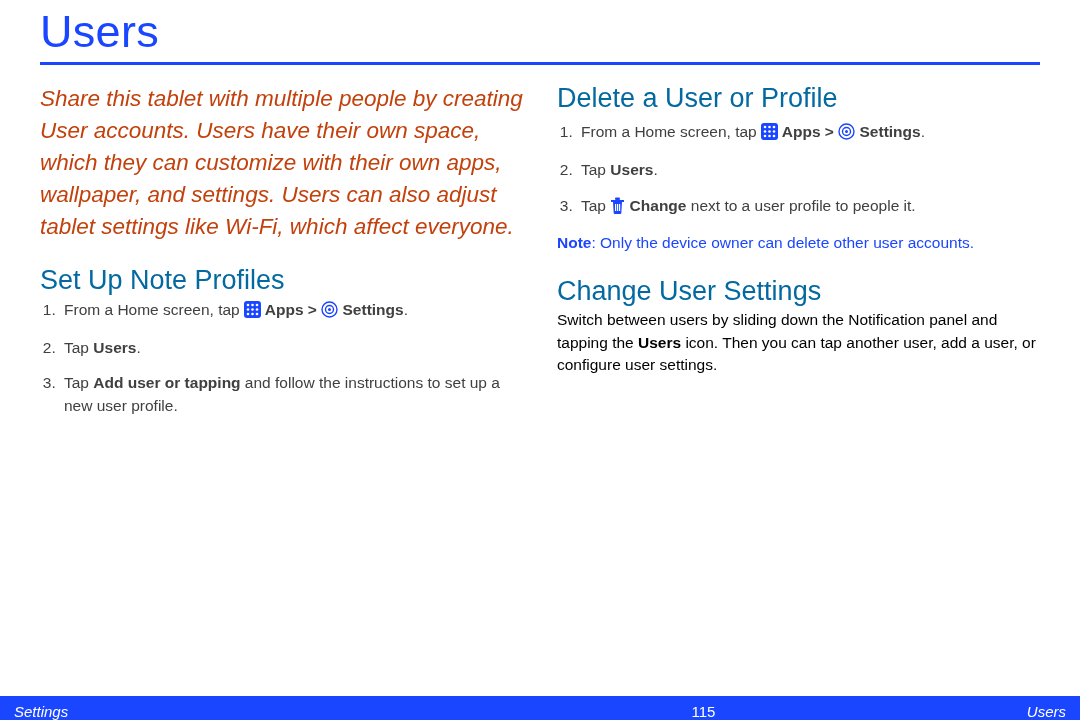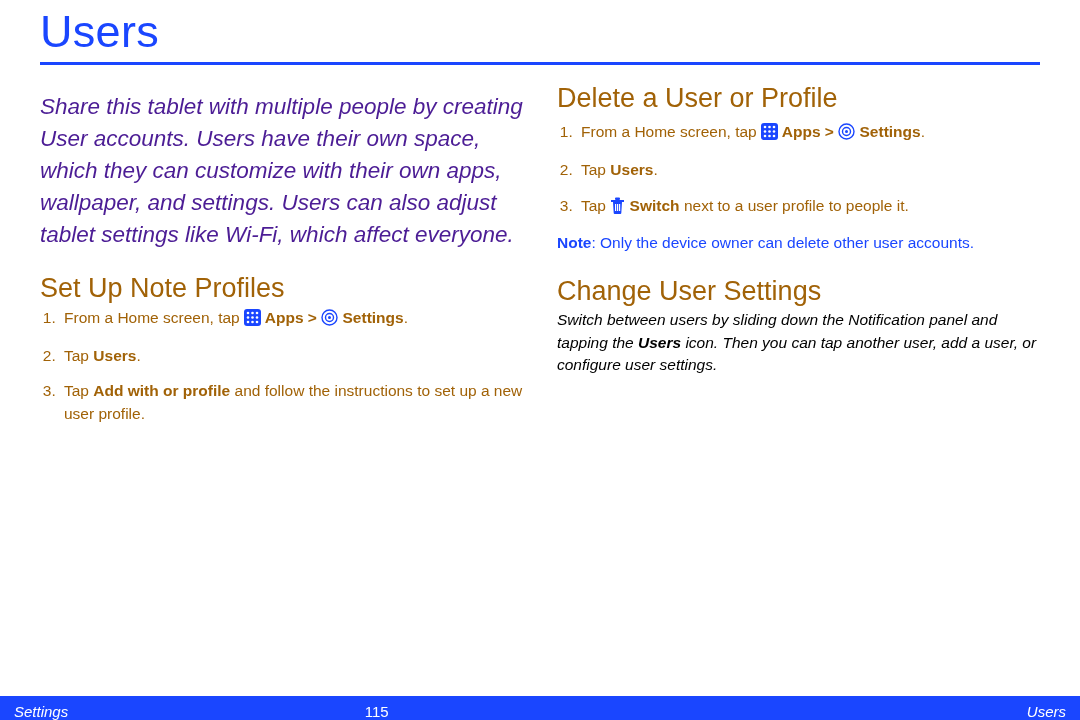--- a/index.html
+++ b/index.html
@@ -33,56 +33,55 @@
     margin: 0 0 14px 0;
   }
   .columns {
     display: flex;
     gap: 34px;
   }
   .col {
     flex: 1 1 0;
   }
   .intro {
-    color: #4c1d95;
+    color: #c2410c;
     font-style: italic;
     font-size: 22.5px;
     line-height: 1.42;
-    margin: 12px 0 22px 0;
+    margin: 4px 0 22px 0;
   }
   .note-blue {
     color: #1a46ff;
     font-size: 15.5px;
     line-height: 1.45;
     margin: 0 0 22px 0;
   }
   .note-blue .bold {
     font-weight: 700;
   }
   .section-title {
-    color: #a16207;
+    color: #0369a1;
     font-size: 27px;
     font-weight: 400;
     margin: 14px 0 2px 0;
   }
   .body-text {
     color: #000;
     font-size: 15.5px;
     line-height: 1.45;
     margin: 0 0 16px 0;
-    font-style: italic;
   }
   ol {
     padding-left: 20px;
     margin: 0 0 10px 0;
   }
   ol li {
     font-size: 15.5px;
     line-height: 1.5;
-    color: #a16207;
+    color: #404040;
     margin-bottom: 12px;
     padding-left: 4px;
   }
   b { font-weight: 700; }
   .icon {
     display: inline-block;
     vertical-align: -3px;
   }
   .footer {
     position: absolute;
@@ -92,21 +91,21 @@
     height: 30px;
     background: #1a46ff;
     color: #fff;
     font-size: 15px;
     display: flex;
     align-items: center;
     box-sizing: border-box;
     padding: 0 14px;
   }
   .footer-left { flex: 1; text-align: left; font-style: italic; }
-  .footer-center { flex: 1; text-align: left; }
+  .footer-center { flex: 1; text-align: right; }
   .footer-right { flex: 1; text-align: right; font-style: italic; }
 </style>
 </head>
 <body>
 
 <div class="page">
   <div class="content">
     <h1 class="page-title">Users</h1>
     <hr class="rule">
     <div class="columns">
@@ -133,21 +132,21 @@
                 </svg></span><b> Apps &gt; </b><span class="icon"><svg width="17" height="17" viewBox="0 0 17 17">
                   <circle cx="8.5" cy="8.5" r="7.5" fill="none" stroke="#1a46ff" stroke-width="1.4"></circle>
                   <circle cx="8.5" cy="8.5" r="4" fill="none" stroke="#1a46ff" stroke-width="1.4"></circle>
                   <circle cx="8.5" cy="8.5" r="1.5" fill="#1a46ff"></circle>
                 </svg></span><b> Settings</b><span>.</span>
           </li>
           <li>
             <span>Tap </span><b>Users</b><span>.</span>
           </li>
           <li>
-            <span>Tap </span><b>Add with or profile</b><span> and follow the instructions to set up a new user profile.</span>
+            <span>Tap </span><b>Add user or tapping</b><span> and follow the instructions to set up a new user profile.</span>
           </li>
         </ol>
       </div>
 
       <div class="col">
         <h2 class="section-title" style="margin-top:4px;">Delete a User or Profile</h2>
         <ol style="margin-top:6px;">
           <li>
             <span>From a Home screen, tap </span><span class="icon"><svg width="17" height="17" viewBox="0 0 17 17">
                   <rect x="0" y="0" width="17" height="17" rx="3" fill="#1a46ff"></rect>
@@ -172,21 +171,21 @@
             <span>Tap </span><b>Users</b><span>.</span>
           </li>
           <li>
             <span>Tap </span><span class="icon"><svg width="15" height="17" viewBox="0 0 15 17">
                   <rect x="1" y="3" width="13" height="2" fill="#1a46ff"></rect>
                   <rect x="5" y="0.5" width="5" height="2.5" rx="1" fill="#1a46ff"></rect>
                   <path d="M3 5 L3.7 16 A1 1 0 0 0 4.7 17 L10.3 17 A1 1 0 0 0 11.3 16 L12 5 Z" fill="#1a46ff"></path>
                   <rect x="5" y="7" width="1.2" height="7" fill="#fff"></rect>
                   <rect x="7" y="7" width="1.2" height="7" fill="#fff"></rect>
                   <rect x="9" y="7" width="1.2" height="7" fill="#fff"></rect>
-                </svg></span><b> Switch</b><span> next to a user profile to people it.</span>
+                </svg></span><b> Change</b><span> next to a user profile to people it.</span>
           </li>
         </ol>
         <p class="note-blue">
           <span class="bold">Note</span><span>: Only the device owner can delete other user accounts.</span>
         </p>
 
         <h2 class="section-title">Change User Settings</h2>
         <p class="body-text">
           <span>Switch between users by sliding down the Notification panel and tapping the </span><b>Users</b><span> icon. Then you can tap another user, add a user, or configure user settings.</span>
         </p>

